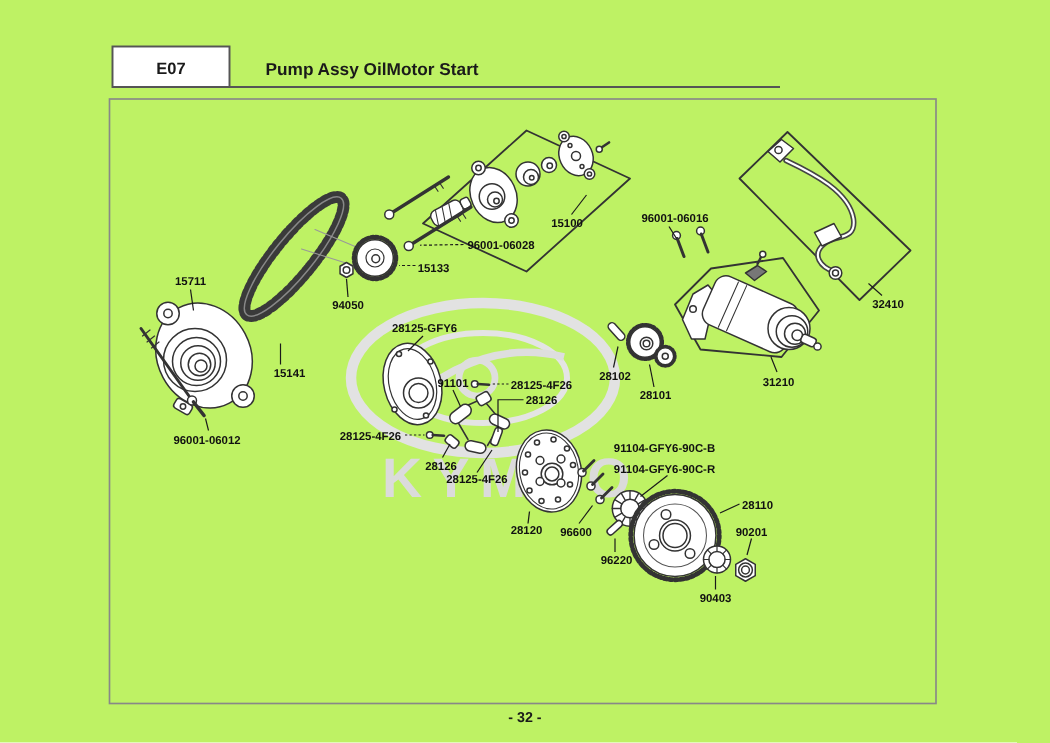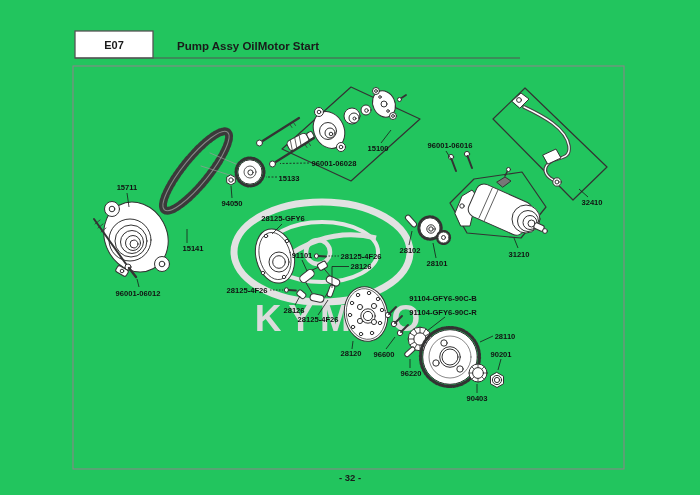--- a/index.html
+++ b/index.html
@@ -1,16 +1,16 @@
 <!DOCTYPE html>
 <html><head>
 <meta charset="utf-8">
 <style>
   html,body{margin:0;padding:0;background:#fff;}
-  #page{position:relative;width:700px;height:495px;background:#22c55e;overflow:hidden;
+  #page{position:relative;width:700px;height:495px;background:#bef264;overflow:hidden;
         font-family:"Liberation Sans",sans-serif;}
   svg{position:absolute;left:0;top:0;}
   .hdr-code{font:700 11px "Liberation Sans",sans-serif;fill:#1a1a1a;}
   .hdr-title{font:700 11.5px "Liberation Sans",sans-serif;fill:#1a1a1a;}
   .footer-txt{font:700 9.5px "Liberation Sans",sans-serif;fill:#1a1a1a;}
   .plabel{font:700 7.6px "Liberation Sans",sans-serif;fill:#111;}
   .wm-text{font:700 37px "Liberation Sans",sans-serif;fill:#dbdbdb;letter-spacing:7px;}
   .parts{stroke:#333;fill:#fff;stroke-width:1;stroke-linecap:round;stroke-linejoin:round;}
   .ld{stroke:#1a1a1a;stroke-width:.8;fill:none;}
   .nofill{fill:none;}

